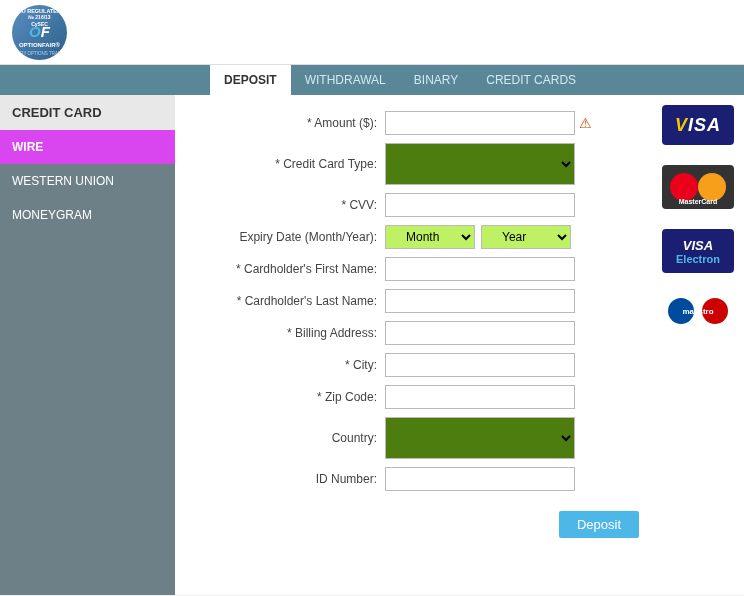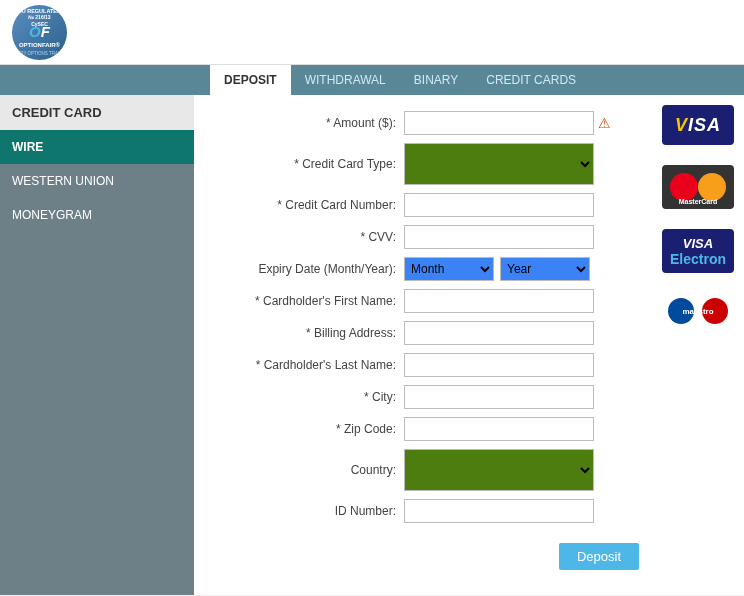--- a/index.html
+++ b/index.html
@@ -12,38 +12,38 @@
 
     
     .nav-tabs { background: #5a8797; display: flex; align-items: stretch; padding-left: 210px; }
     .nav-tab { padding: 8px 14px; color: #d0e8f0; font-size: 12px; cursor: pointer; border: none; background: none; font-weight: normal; white-space: nowrap; }
     .nav-tab.active { background: #fff; color: #333; font-weight: bold; }
 
     
     .main { display: flex; background: #fff; min-height: 500px; }
 
     
-    .sidebar { width: 194px; background: #6d7f87; flex-shrink: 0; }
+    .sidebar { width: 175px; background: #6d7f87; flex-shrink: 0; }
     .sidebar-title { background: #e8e8e8; color: #333; font-weight: bold; font-size: 13px; padding: 10px 12px; }
     .sidebar-item { padding: 10px 12px; color: #fff; font-size: 12px; cursor: pointer; font-weight: normal; }
-    .sidebar-item.active { background: #0f766e; font-weight: bold; }
+    .sidebar-item.active { background: #d946ef; font-weight: bold; }
 
     
     .content { flex: 1; padding: 16px 20px; position: relative; }
 
     
     .card-logos { position: absolute; right: 10px; top: 10px; display: flex; flex-direction: column; gap: 20px; align-items: flex-end; }
     .mc-circle { width: 28px; height: 28px; border-radius: 50%; position: absolute; }
     .mc-red { background: #eb001b; left: 8px; }
     .mc-orange { background: #f79e1b; right: 8px; }
     .mastercard-wrapper { background: #333; border-radius: 4px; width: 72px; height: 44px; display: flex; align-items: center; justify-content: center; position: relative; overflow: hidden; }
 
     .visa-electron { background: #1a1f71; border-radius: 4px; width: 72px; height: 44px; display: flex; flex-direction: column; align-items: center; justify-content: center; }
     .ve-visa { color: #fff; font-size: 13px; font-weight: bold; font-style: italic; }
-    .ve-electron { color: #4db8e8; font-size: 14px; font-weight: bold; }
+    .ve-electron { color: #4db8e8; font-size: 11px; font-weight: bold; }
 
     .maestro-wrapper { background: #fff; border-radius: 4px; width: 72px; height: 44px; display: flex; align-items: flex-start; justify-content: center; }
     .maestro-inner { display: flex; align-items: center; justify-content: center; position: relative; width: 60px; height: 36px; }
     .mae-blue { width: 26px; height: 26px; border-radius: 50%; background: #004b9b; position: absolute; left: 0; }
     .mae-red { width: 26px; height: 26px; border-radius: 50%; background: #cc0000; position: absolute; right: 0; }
     .mae-text { position: absolute; font-size: 9px; color: #fff; font-weight: bold; z-index: 2; }
 
     
     .form-title-row { display: flex; align-items: center; justify-content: space-between; margin-bottom: 4px; padding-right: 85px; }
     .form-title { color: #4a9cc7; font-size: 20px; font-weight: normal; }
@@ -51,21 +51,21 @@
     .secure-row { display: flex; align-items: center; gap: 4px; }
     .lock-icon { font-size: 13px; color: #555; }
     .required-field { color: #c00; font-size: 11px; }
 
     
     .form-area { padding-right: 85px; }
     .form-row { display: flex; align-items: center; margin-bottom: 8px; }
     .form-label { text-align: right; width: 190px; flex-shrink: 0; padding-right: 8px; font-size: 12px; color: #444; }
     .form-input { height: 24px; border: 1px solid #bbb; padding: 2px 5px; font-size: 12px; width: 190px; }
     .form-select { height: 24px; border: 1px solid #bbb; padding: 20px 2px; font-size: 12px; width: 190px; background: #4d7c0f; }
-    .form-select-sm { height: 24px; border: 1px solid #bbb; padding: 2px 2px; font-size: 12px; width: 90px; background: #3b82f6; }
+    .form-select-sm { height: 24px; border: 1px solid #bbb; padding: 2px 16px; font-size: 12px; width: 90px; background: #bef264; }
     .expiry-row { display: flex; gap: 6px; }
     .warning-icon { color: #cc4400; font-size: 14px; margin-left: 4px; }
     .deposit-btn { background: #4db8e8; color: #fff; border: none; padding: 6px 18px; font-size: 13px; cursor: pointer; border-radius: 2px; float: right; margin-top: 10px; }
   </style>
 </head>
 <body>
 
 <div class="header">
   <div class="logo-area">
     <div class="logo-circle">
@@ -134,24 +134,20 @@
         <div class="form-label">* Credit Card Type:</div>
         <select class="form-select">
           <option value=""></option>
           <option>Visa</option>
           <option>MasterCard</option>
           <option>Visa Electron</option>
           <option>Maestro</option>
         </select>
       </div>
 
-      <div class="form-row">
-        <div class="form-label">* Credit Card Number:</div>
-        <input type="text" class="form-input" style="">
-      </div>
 
       <div class="form-row">
         <div class="form-label">* CVV:</div>
         <input type="text" class="form-input" style="">
       </div>
 
       <div class="form-row">
         <div class="form-label">Expiry Date (Month/Year):</div>
         <div class="expiry-row">
           <select class="form-select-sm">
@@ -167,26 +163,26 @@
           </select>
         </div>
       </div>
 
       <div class="form-row">
         <div class="form-label">* Cardholder's First Name:</div>
         <input type="text" class="form-input" style="">
       </div>
 
       <div class="form-row">
+        <div class="form-label">* Cardholder's Last Name:</div>
+        <input type="text" class="form-input" style="">
+      </div>
+
+      <div class="form-row">
         <div class="form-label">* Billing Address:</div>
-        <input type="text" class="form-input" style="">
-      </div>
-
-      <div class="form-row">
-        <div class="form-label">* Cardholder's Last Name:</div>
         <input type="text" class="form-input" style="">
       </div>
 
       <div class="form-row">
         <div class="form-label">* City:</div>
         <input type="text" class="form-input" style="">
       </div>
 
       <div class="form-row">
         <div class="form-label">* Zip Code:</div>

